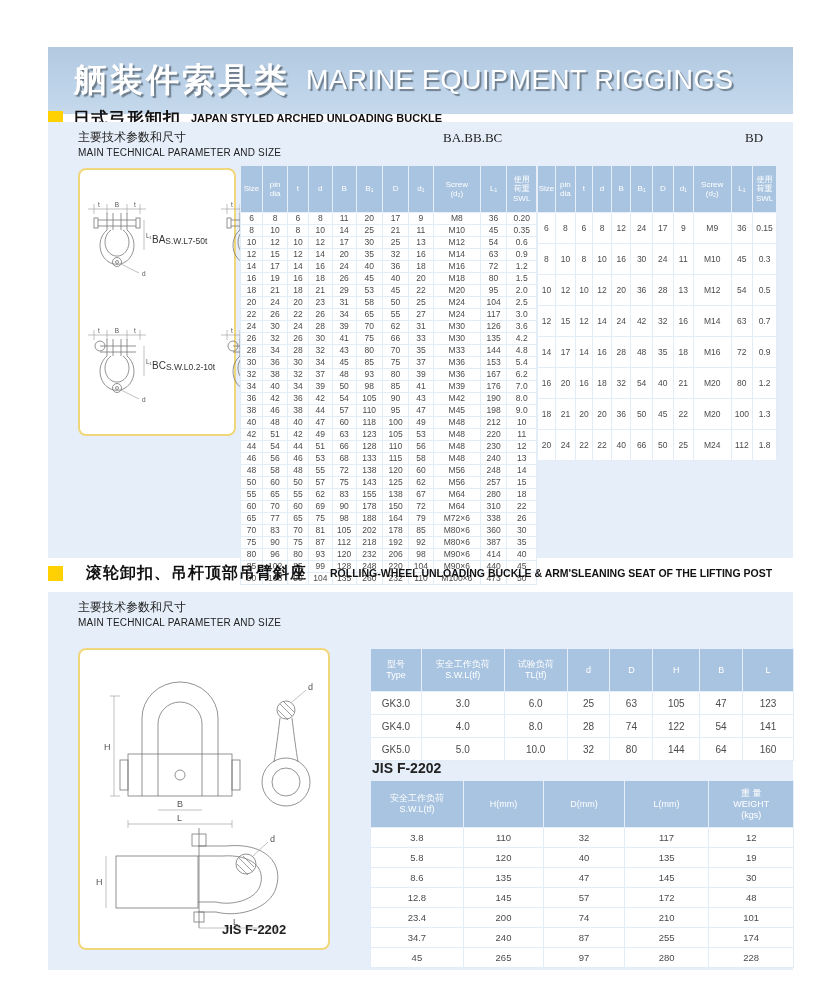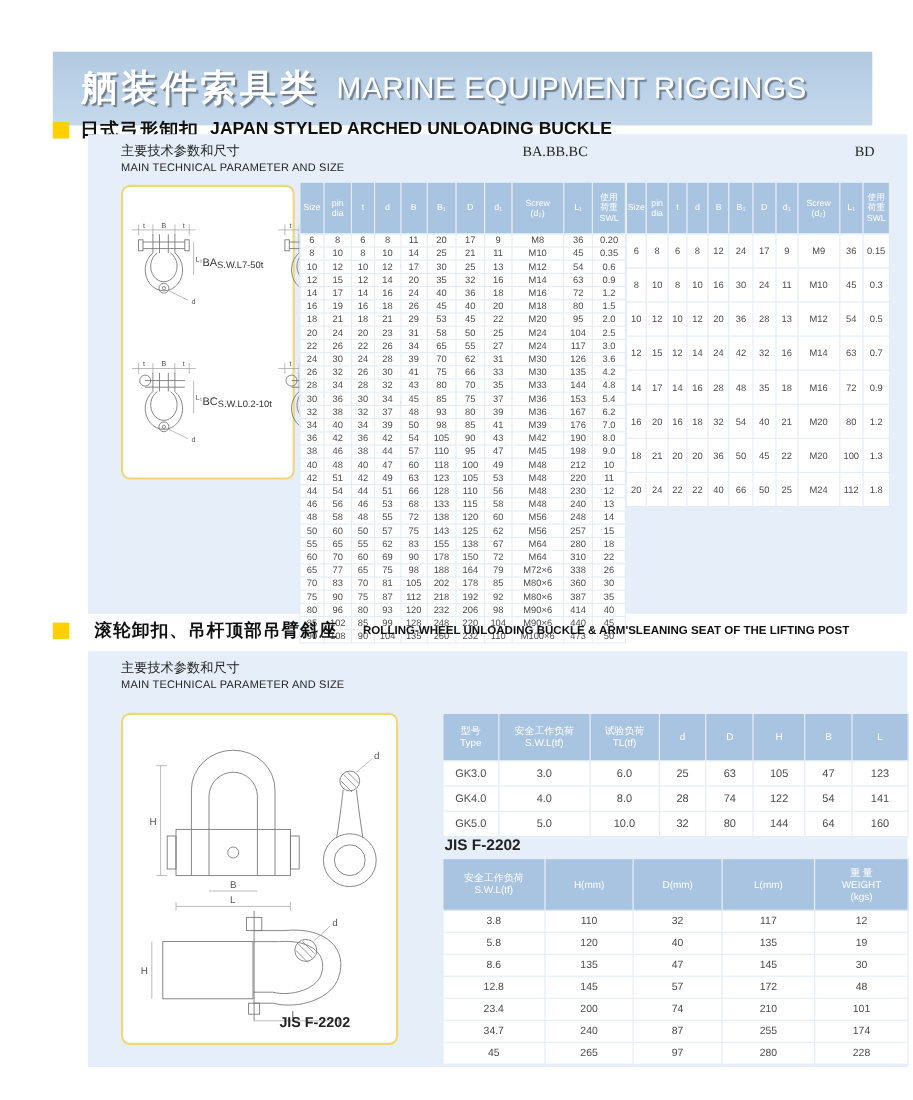--- a/index.html
+++ b/index.html
@@ -13,24 +13,24 @@
   .banner-zh{font-size:33px;font-weight:bold;color:#fff;letter-spacing:3px;
              text-shadow:2px 2px 1px rgba(95,110,125,.85);}
   .banner-en{font-size:27px;font-weight:normal;color:#fff;letter-spacing:.5px;
              text-shadow:2px 2px 1px rgba(95,110,125,.85);}
 
   
   .section-head{position:absolute;left:48px;display:flex;align-items:center;gap:10px;height:20px;}
   #sec1-head{top:108px;} #sec2-head{top:563px;gap:23px;}
   .bullet{width:15px;height:15px;background:var(--accent-yellow,#ffd103);flex:0 0 auto;}
   .sec-zh{font-size:17px;font-weight:bold;color:#111;letter-spacing:1px;white-space:nowrap;}
-  .sec-en{font-size:16px;font-weight:bold;color:#111;white-space:nowrap;}
+  .sec-en{font-size:11px;font-weight:bold;color:#111;white-space:nowrap;}
 
   
-  .panel{position:absolute;left:48px;width:745px;background:var(--panel-blue,#e6eff9);margin-left:32px;}
+  .panel{position:absolute;left:48px;width:745px;background:var(--panel-blue,#e6eff9);}
   #panel1{top:122px;height:436px;} #panel2{top:592px;height:378px;}
   .param{position:absolute;left:30px;top:8px;line-height:1.3;}
   .param-zh{font-size:12px;} .param-en{font-size:10px;letter-spacing:.2px;}
   .group-label{position:absolute;top:8px;font-size:13px;color:#222;font-family:Liberation Serif, serif;}
   #group1-label{left:395px;} #group2-label{left:697px;}
 
   
   .figbox{position:absolute;background:#fff;border:2px solid var(--figure-border-yellow,#f1d77c);
           border-radius:8px;box-sizing:border-box;}
   #figbox1{left:30px;top:46px;width:158px;height:268px;

